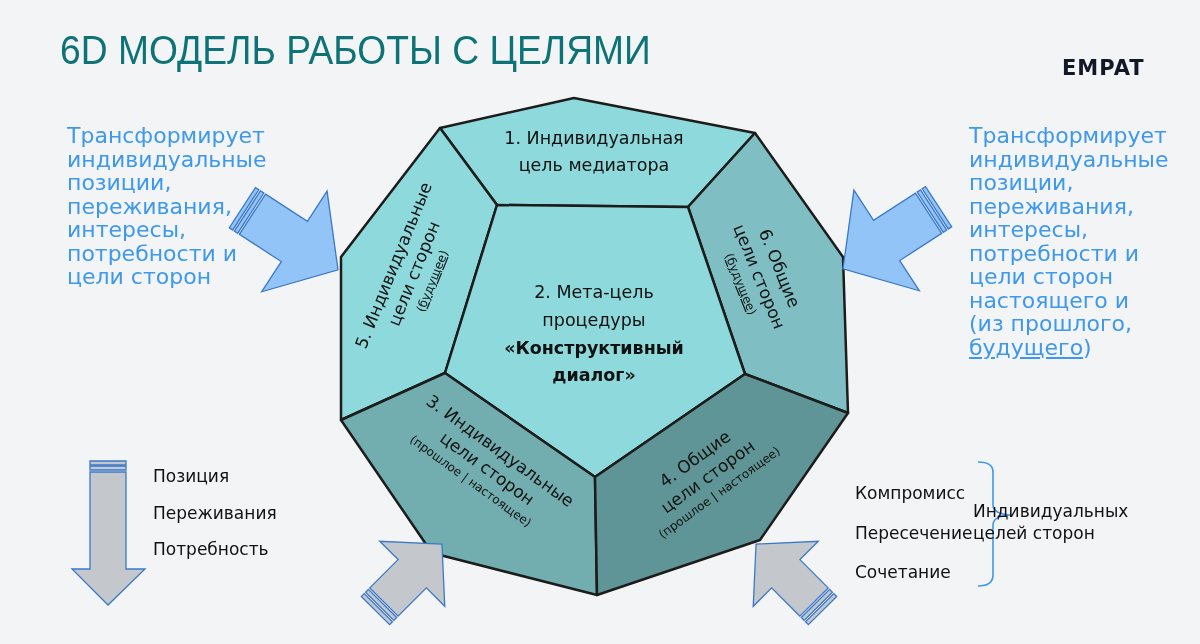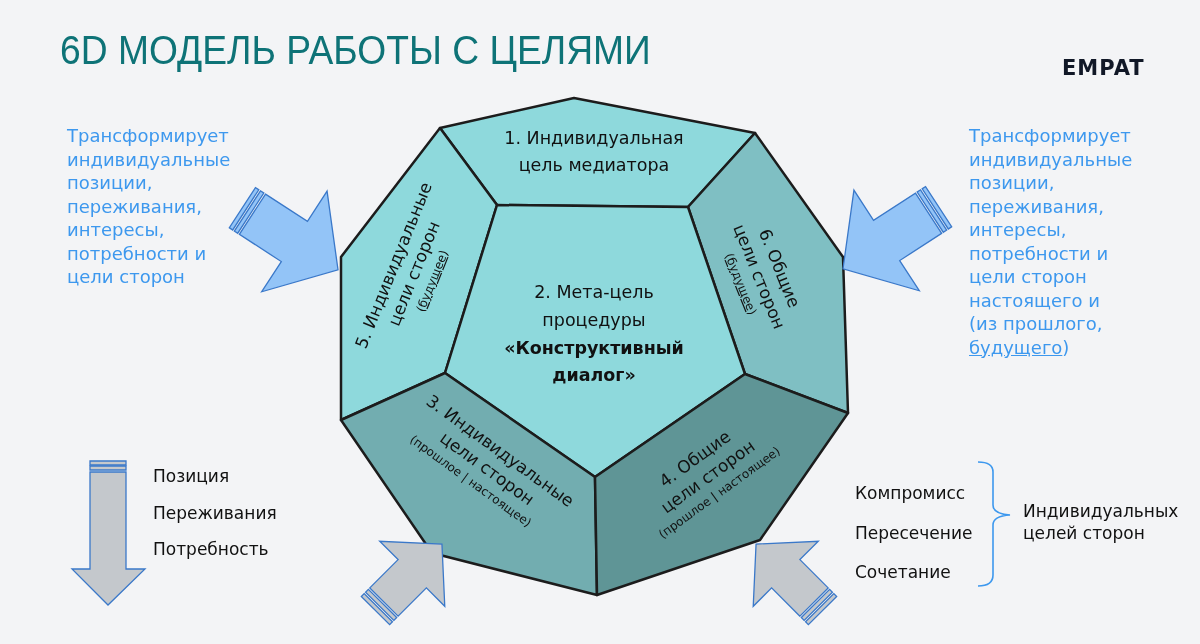--- a/index.html
+++ b/index.html
@@ -1,28 +1,28 @@
 <!DOCTYPE html>
 <html><head>
 <meta charset="utf-8">
 <style>
   html, body { margin:0; padding:0; }
   body { width:1200px; height:644px; background:#f3f4f6; position:relative; overflow:hidden; font-family:"Liberation Sans", sans-serif; }
   .title { position:absolute; left:60px; top:28px; font-size:40px; color:#0e7377; letter-spacing:0px; transform:scaleX(0.93); transform-origin:left top; white-space:nowrap; }
   .logo { position:absolute; left:1062px; top:12px; font-size:21px; font-weight:bold; color:#111827; letter-spacing:1px; font-family:"DejaVu Sans", sans-serif;margin-top:44px; }
-  .side-text { position:absolute; color:#3d98ee; font-size:18px; line-height:23.5px; font-family:"DejaVu Sans", sans-serif; }
+  .side-text { position:absolute; color:#3d98ee; font-size:22px; line-height:23.5px; font-family:"DejaVu Sans", sans-serif; }
   .side-text .u { text-decoration:underline; }
   .left-text { left:67px; top:124px; }
   .right-text { left:969px; top:124px; }
   .list { position:absolute; font-size:17px; color:#111; font-family:"DejaVu Sans", sans-serif; }
   .list div { height:36.5px; }
   .list-left { left:153px; top:466px; }
   .list-right { left:855px; top:477px; }
   .list-right div { height:33.5px;margin-top:6px; }
-  .goal-label { position:absolute; left:1023px; top:500px; font-size:17px; line-height:22px; color:#111; font-family:"DejaVu Sans", sans-serif; }
+  .goal-label { position:absolute; left:973px; top:500px; font-size:17px; line-height:22px; color:#111; font-family:"DejaVu Sans", sans-serif; }
   svg.main { position:absolute; left:0; top:0; }
   .face-text { font-family:"DejaVu Sans", sans-serif; fill:#111; }
 </style>
 </head>
 <body>
 
 <div class="title">6D МОДЕЛЬ РАБОТЫ С ЦЕЛЯМИ</div>
 <div class="logo">EMPAT</div>
 
 <div class="side-text left-text">

